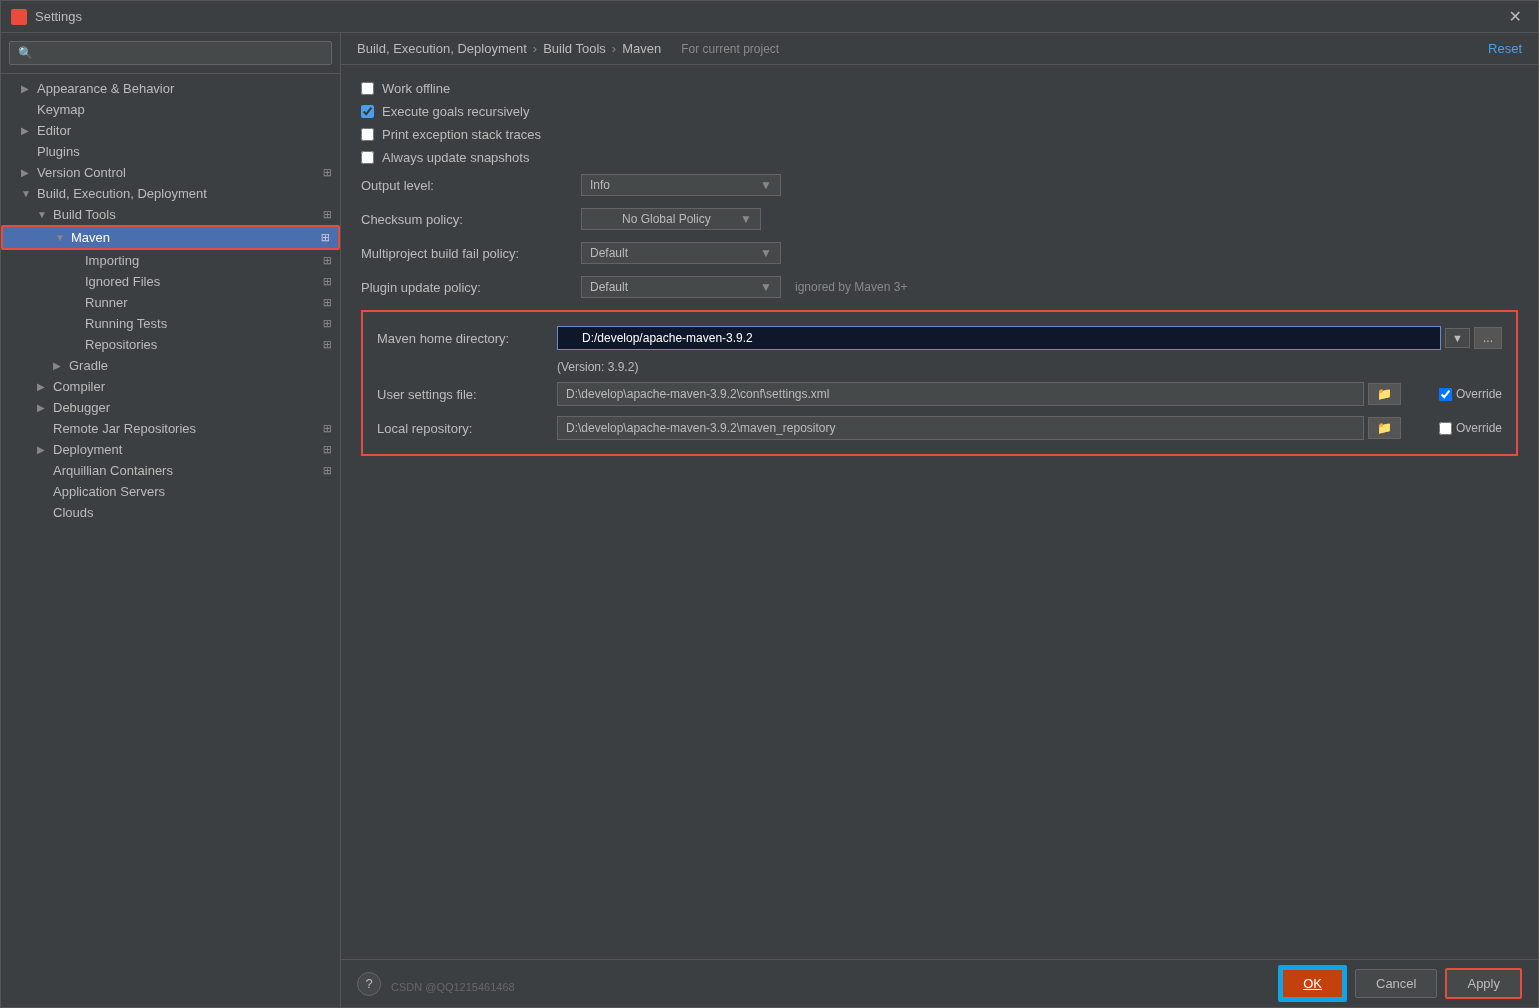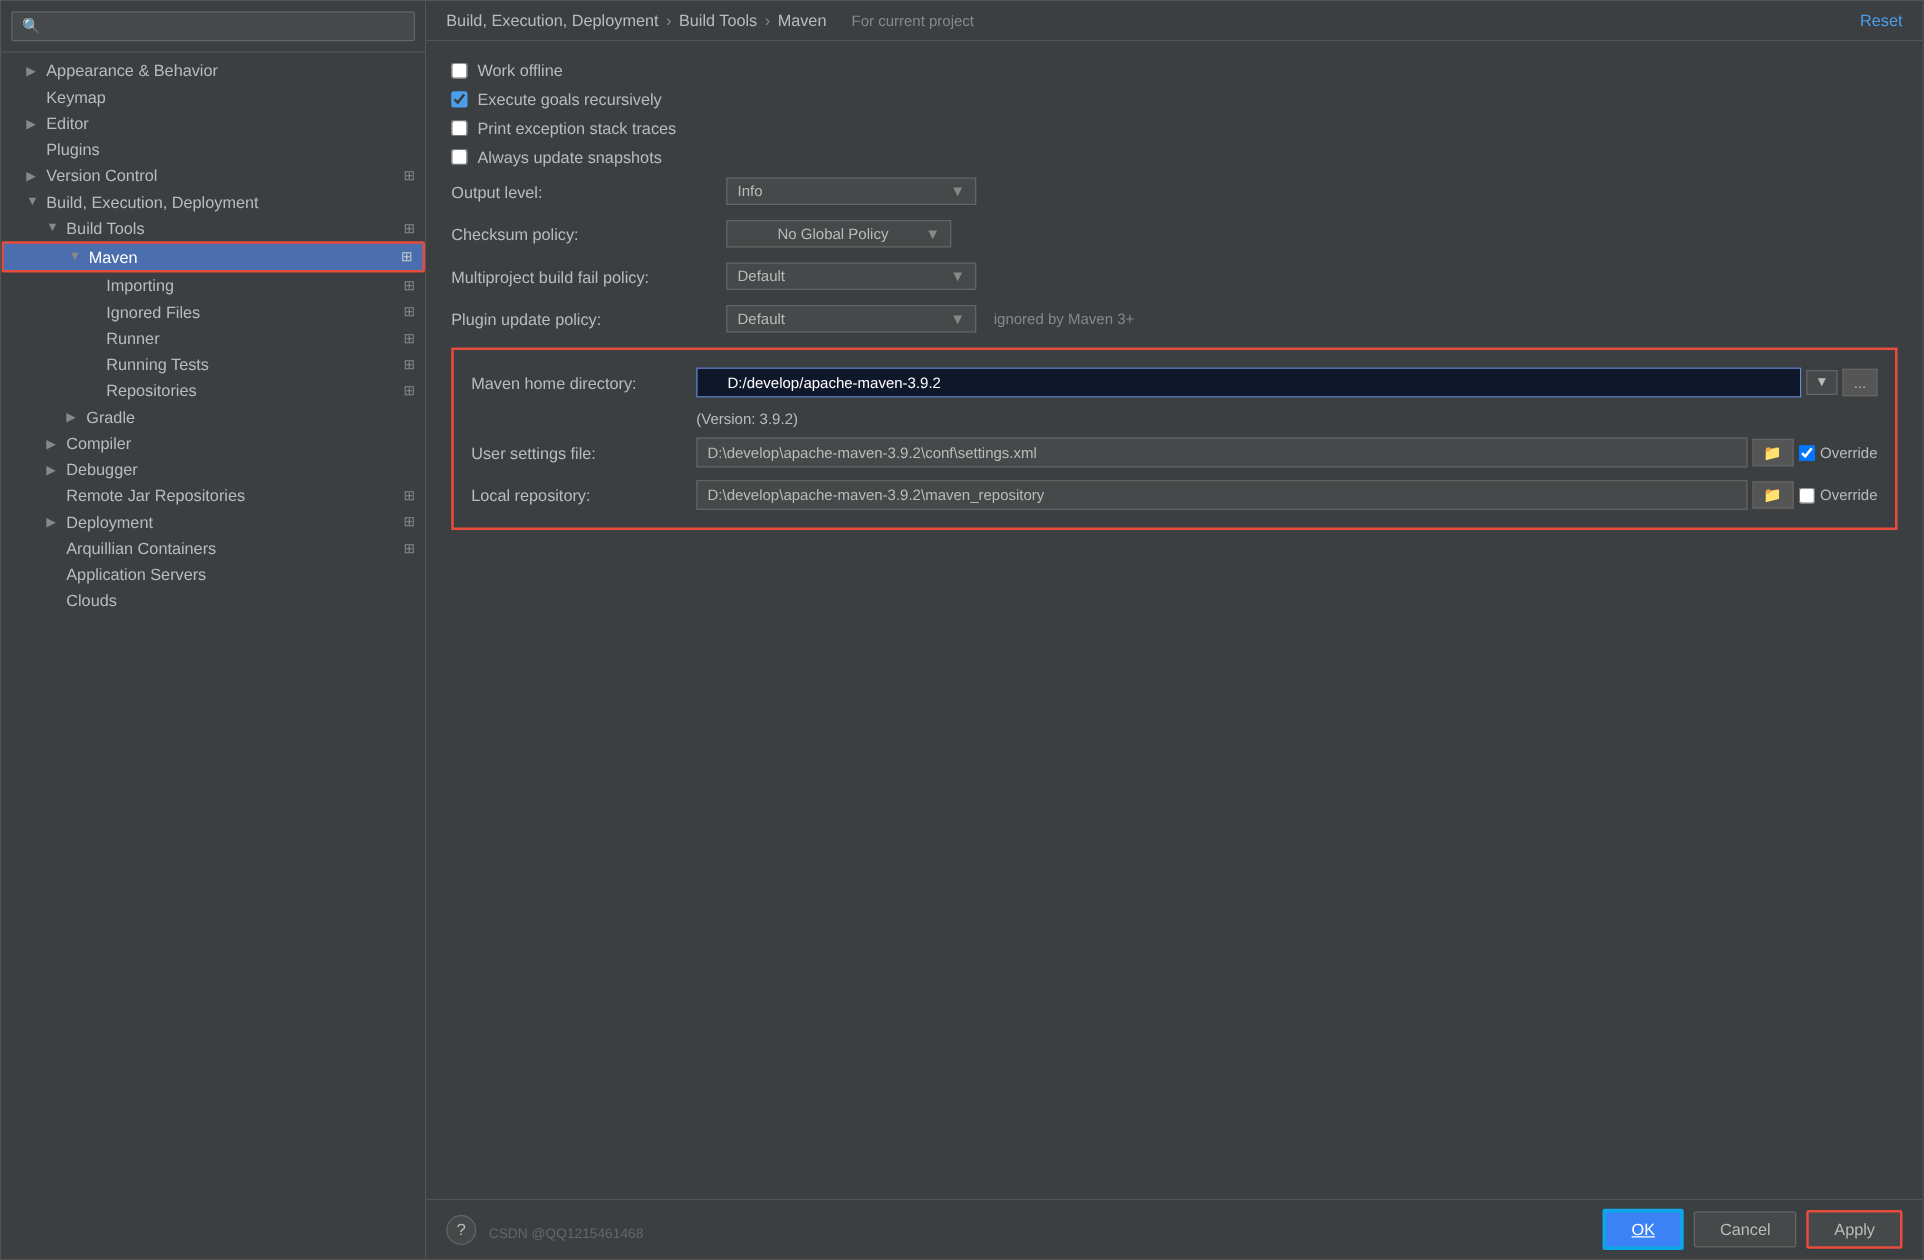--- a/index.html
+++ b/index.html
@@ -235,42 +235,43 @@
       color: #bbbbbb;
       font-size: 12px;
       margin: 4px 0 8px 180px;
     }
     .override-check {
       display: flex;
       align-items: center;
       gap: 4px;
       color: #bbbbbb;
       font-size: 12px;
+      margin-left: 34px;
     }
     
     .bottom-bar {
       height: 48px;
       background: #3c3f41;
       border-top: 1px solid #555;
       display: flex;
       align-items: center;
       justify-content: flex-end;
       padding: 0 16px;
       gap: 8px;
       flex-shrink: 0;
     }
     .btn {
       padding: 6px 20px;
       font-size: 13px;
       cursor: pointer;
       border-radius: 2px;
     }
     .btn-ok {
-      background: #3b82f6;
-      border: 3px solid #0ea5e9;
+      background: #c2410c;
+      border: 5px solid #0ea5e9;
       color: #fff;
       text-decoration: underline;
     }
     .btn-cancel {
       background: #45494a;
       border: 1px solid #646464;
       color: #bbbbbb;
     }
     .btn-apply {
       background: #45494a;
@@ -302,20 +303,25 @@
     .selected-item-box {
       border: 2px solid #e74c3c;
       border-radius: 2px;
     }
   </style>
 </head>
 <body>
 
 <div class="window">
 
+  <div class="title-bar">
+    <div class="title-bar-icon"></div>
+    <span class="title-bar-text">Settings</span>
+    <span class="title-bar-close">✕</span>
+  </div>
 
   <div class="main-content">
 
     <div class="sidebar">
       <div class="search-bar">
         <input class="search-input" type="text" placeholder="🔍" value="🔍" style="">
       </div>
       <div class="sidebar-tree">
 
         <div class="tree-item indent-1">

